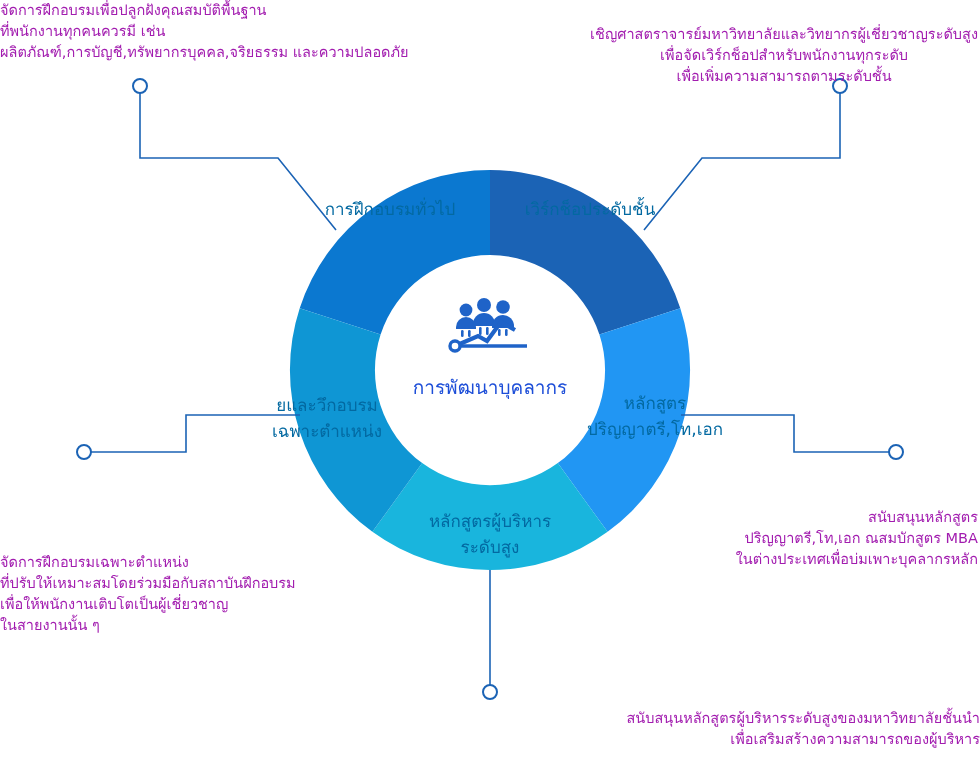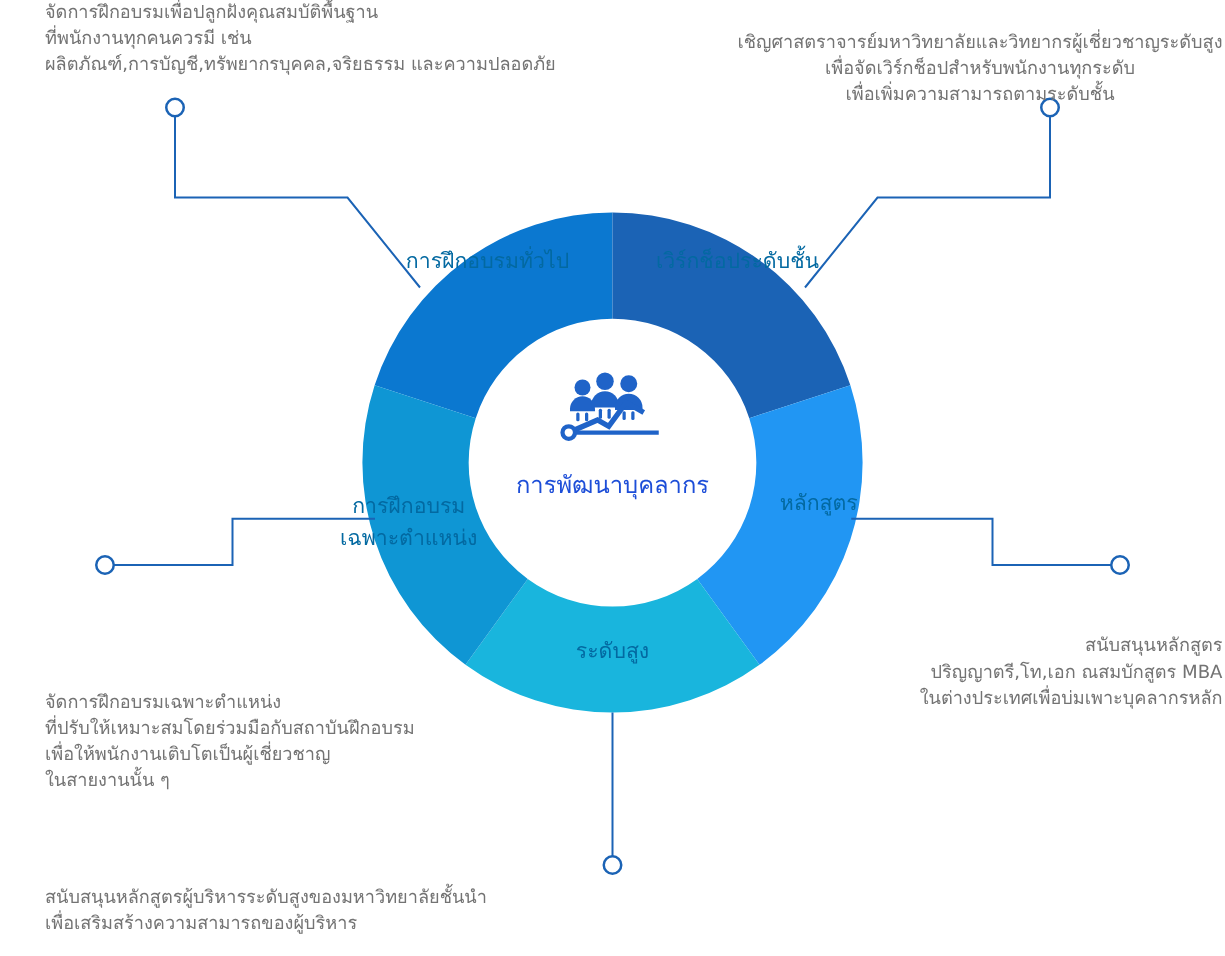--- a/index.html
+++ b/index.html
@@ -25,34 +25,33 @@
   svg#diagram {
     position: absolute;
     left: 0; top: 0;
     width: 980px;
     height: 765px;
   }
 
   
   .note {
     position: absolute;
-    color: #737373;
+    color: #a21caf;
     font-size: 14.5px;
     line-height: 21px;
     white-space: nowrap;
     font-family: "DejaVu Sans", "Liberation Sans", sans-serif;
-    padding-left: 36px;
   }
   .note div { white-space: nowrap; }
 
   .note-tl { left: 0px;   top: 0px;   text-align: left; }
   .note-tr { right: 2px;  top: 0px;   text-align: center; margin-top: 24px; }
   .note-l  { left: 0px;   top: 505px; text-align: left; margin-top: 47px; }
   .note-r  { right: 2px;  top: 507px; text-align: right; margin-left: 32px; }
-  .note-b  { left: 0px;   top: 708px; width: 980px; text-align: left; }
+  .note-b  { left: 0px;   top: 708px; width: 980px; text-align: right; }
 
   
   .seg-label {
     position: absolute;
     color: #0369a1;
     font-size: 17px;
     line-height: 26px;
     text-align: center;
     white-space: nowrap;
     font-family: "DejaVu Sans", "Liberation Sans", sans-serif;
@@ -177,28 +176,30 @@
   <div class="seg-label seg-general">
     <div>การฝึกอบรมทั่วไป</div>
   </div>
 
   <div class="seg-label seg-workshop">
     <div>เวิร์กช็อประดับชั้น</div>
   </div>
 
   <div class="seg-label seg-degree">
     <div>หลักสูตร</div>
+    <div>ปริญญาตรี,โท,เอก</div>
   </div>
 
   <div class="seg-label seg-executive">
+    <div>หลักสูตรผู้บริหาร</div>
     <div>ระดับสูง</div>
   </div>
 
   <div class="seg-label seg-position">
-    <div>การฝึกอบรม</div>
+    <div>ยและวึกอบรม</div>
     <div>เฉพาะตำแหน่ง</div>
   </div>
 
   <div class="note note-tl">
     <div>จัดการฝึกอบรมเพื่อปลูกฝังคุณสมบัติพื้นฐาน</div>
     <div>ที่พนักงานทุกคนควรมี เช่น</div>
     <div>ผลิตภัณฑ์,การบัญชี,ทรัพยากรบุคคล,จริยธรรม และความปลอดภัย</div>
   </div>
 
   <div class="note note-tr">

